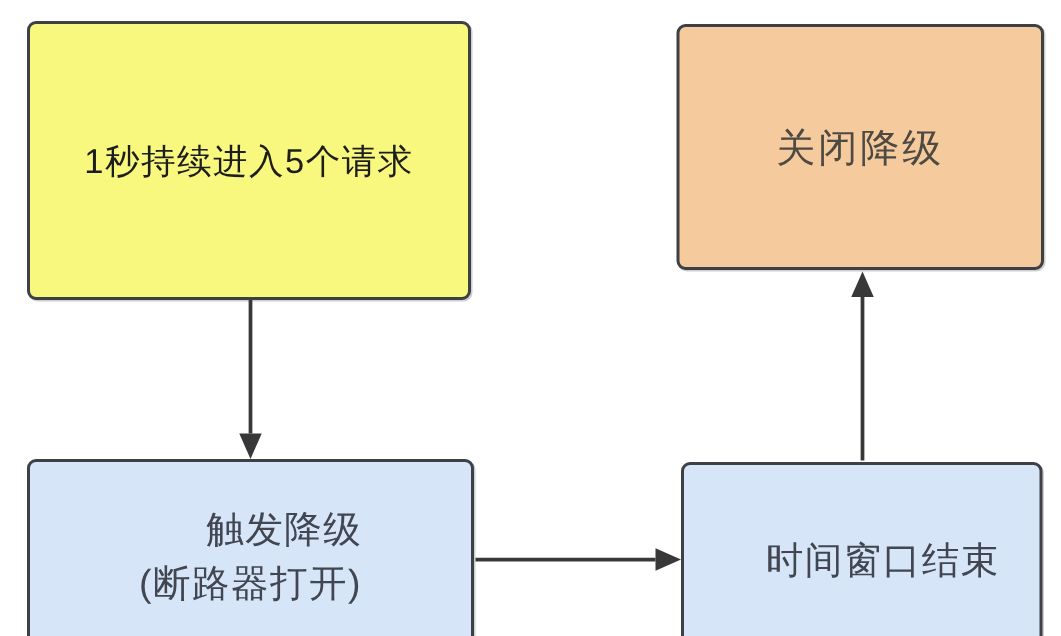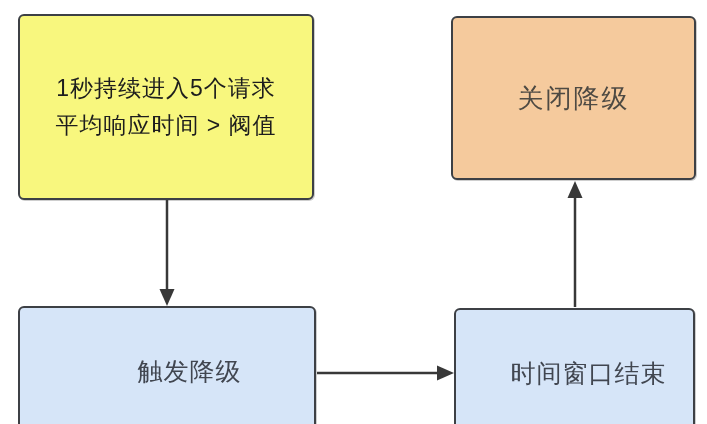--- a/index.html
+++ b/index.html
@@ -72,28 +72,28 @@
 
       <g>
         <line x1="575" y1="307" x2="575" y2="198"></line>
         <polygon points="567.5,198 582.5,198 575,181" stroke="none"></polygon>
       </g>
     </g>
   </svg>
 
   <div class="node node-condition" style="background-color: rgb(248, 247, 126);">
     <span class="line" style="color: rgb(29, 29, 29);">1秒持续进入5个请求</span>
-    <span class="line" style="color: rgb(29, 29, 29);">平均响应时间 &gt; 阀值</span>
   </div>
 
   <div class="node node-close-degrade" style="background-color: rgb(245, 202, 157);">
     <span class="line" style="color: rgb(78, 74, 67);">关闭降级</span>
   </div>
 
   <div class="node node-trigger-degrade" style="background-color: rgb(214, 229, 248);">
     <span class="line" style="color: rgb(65, 70, 80); margin-left: 45px;">触发降级</span>
+    <span class="line" style="color: rgb(65, 70, 80);">(断路器打开)</span>
   </div>
 
   <div class="node node-time-window" style="background-color: rgb(214, 229, 248);">
     <span class="line" style="color: rgb(65, 70, 80); margin-left: 28px;">时间窗口结束</span>
   </div>
 
 </div>
 
 </body></html>

